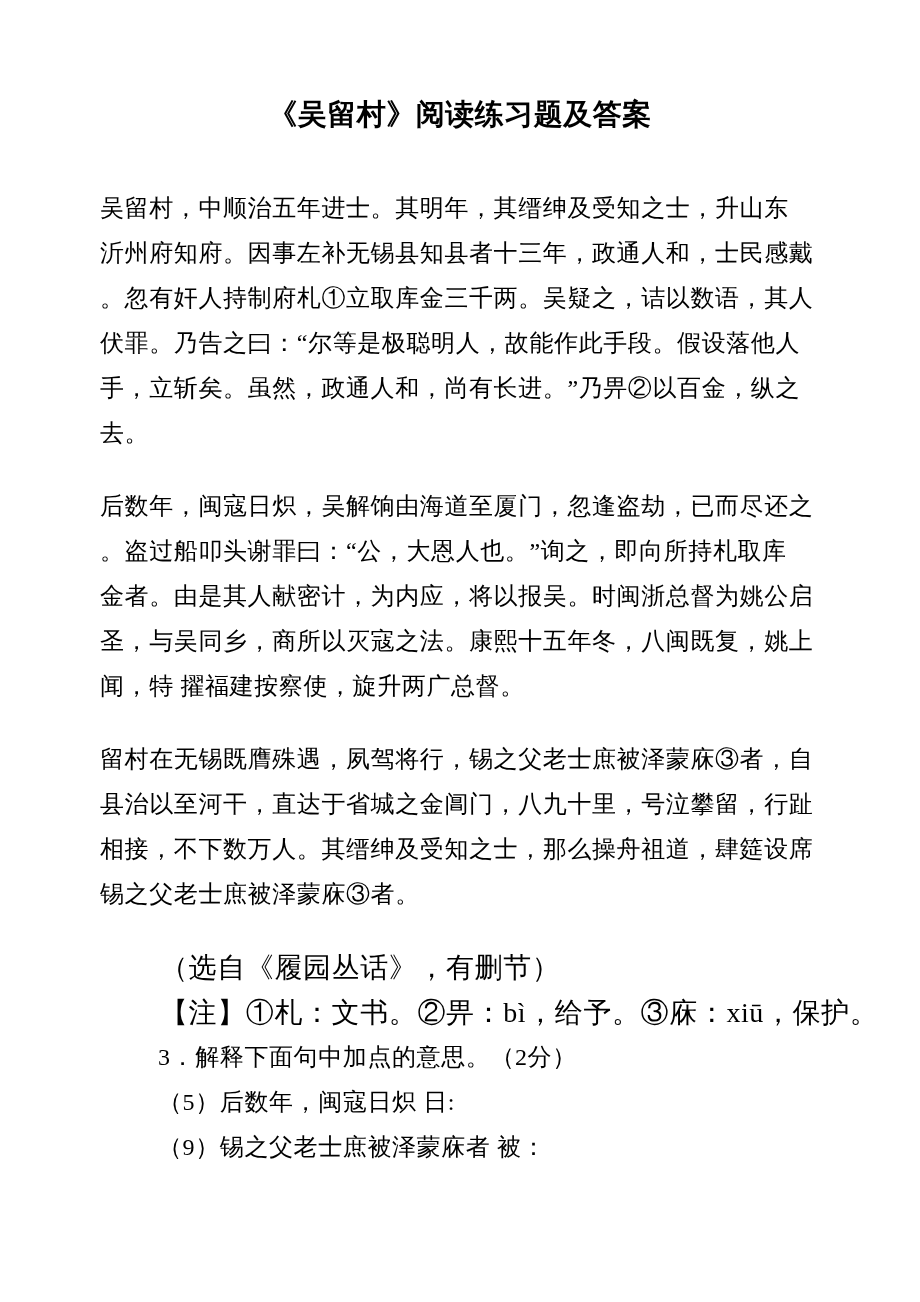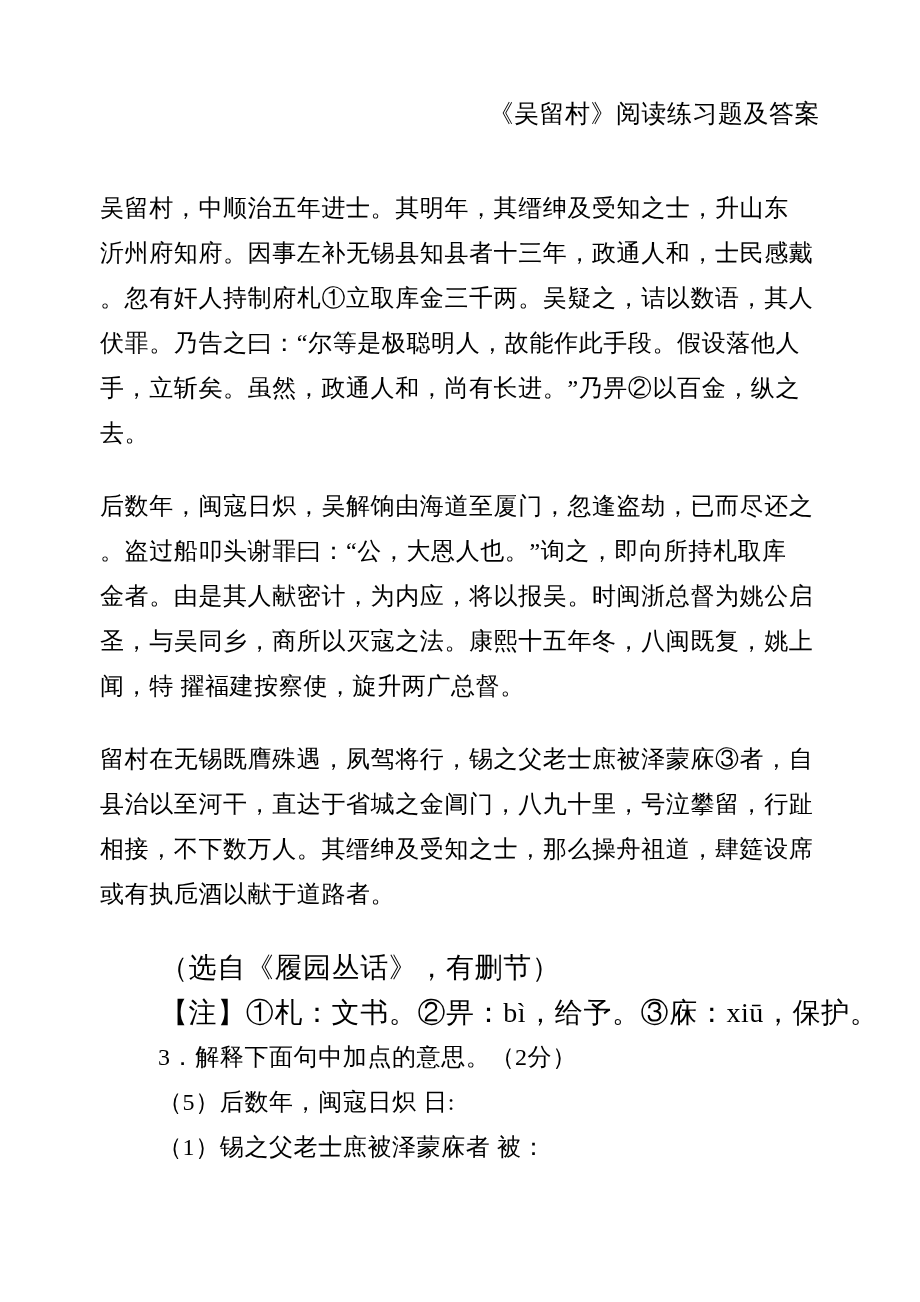--- a/index.html
+++ b/index.html
@@ -14,23 +14,23 @@
     font-family: "Liberation Serif", "DejaVu Serif", serif;
   }
   .page {
     box-sizing: border-box;
     width: 920px;
     min-height: 1302px;
     padding: 96px 100px 90px 100px;
     background: #ffffff;
   }
   .doc-title {
-    font-size: 25px;
-    font-weight: normal;
-    text-align: right;
+    font-size: 29px;
+    font-weight: bold;
+    text-align: center;
     margin: 0 0 54px 0;
     line-height: 36px;
     letter-spacing: 0.5px;
   }
   .para {
     margin: 0 0 28px 0;
   }
   .para:first-of-type {
     margin-top: 0;
   }
@@ -76,26 +76,26 @@
     <div class="line">。盗过船叩头谢罪曰：“公，大恩人也。”询之，即向所持札取库</div>
     <div class="line">金者。由是其人献密计，为内应，将以报吴。时闽浙总督为姚公启</div>
     <div class="line">圣，与吴同乡，商所以灭寇之法。康熙十五年冬，八闽既复，姚上</div>
     <div class="line">闻，特 擢福建按察使，旋升两广总督。</div>
   </div>
 
   <div class="para">
     <div class="line">留村在无锡既膺殊遇，夙驾将行，锡之父老士庶被泽蒙庥③者，自</div>
     <div class="line">县治以至河干，直达于省城之金阊门，八九十里，号泣攀留，行趾</div>
     <div class="line">相接，不下数万人。其缙绅及受知之士，那么操舟祖道，肆筵设席</div>
-    <div class="line">或有执卮酒以献于道路者。</div>
+    <div class="line">锡之父老士庶被泽蒙庥③者。</div>
   </div>
 
   <div class="tail-line">（选自《履园丛话》，有删节）</div>
 
   <div class="tail-line">【注】①札：文书。②畀：bì，给予。③庥：xiū，保护。</div>
 
   <div class="q-line">3．解释下面句中加点的意思。（2分）</div>
 
   <div class="q-line">（5）后数年，闽寇日炽 日:</div>
 
-  <div class="q-line">（1）锡之父老士庶被泽蒙庥者 被：</div>
+  <div class="q-line">（9）锡之父老士庶被泽蒙庥者 被：</div>
 
 </div>
 
 </body></html>

